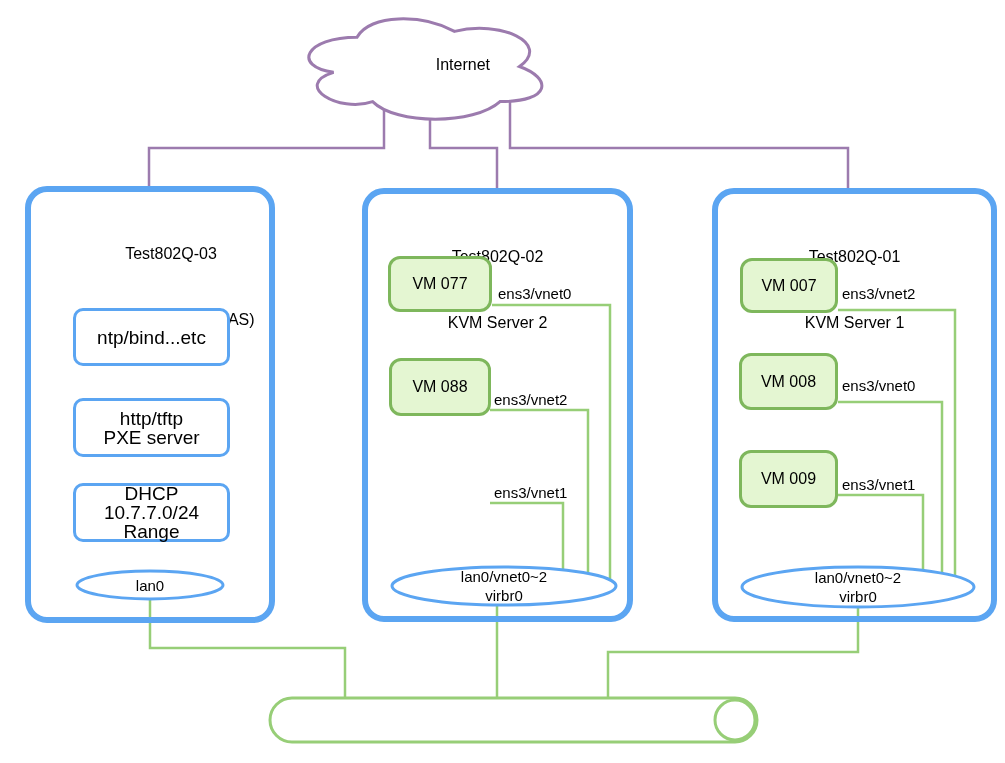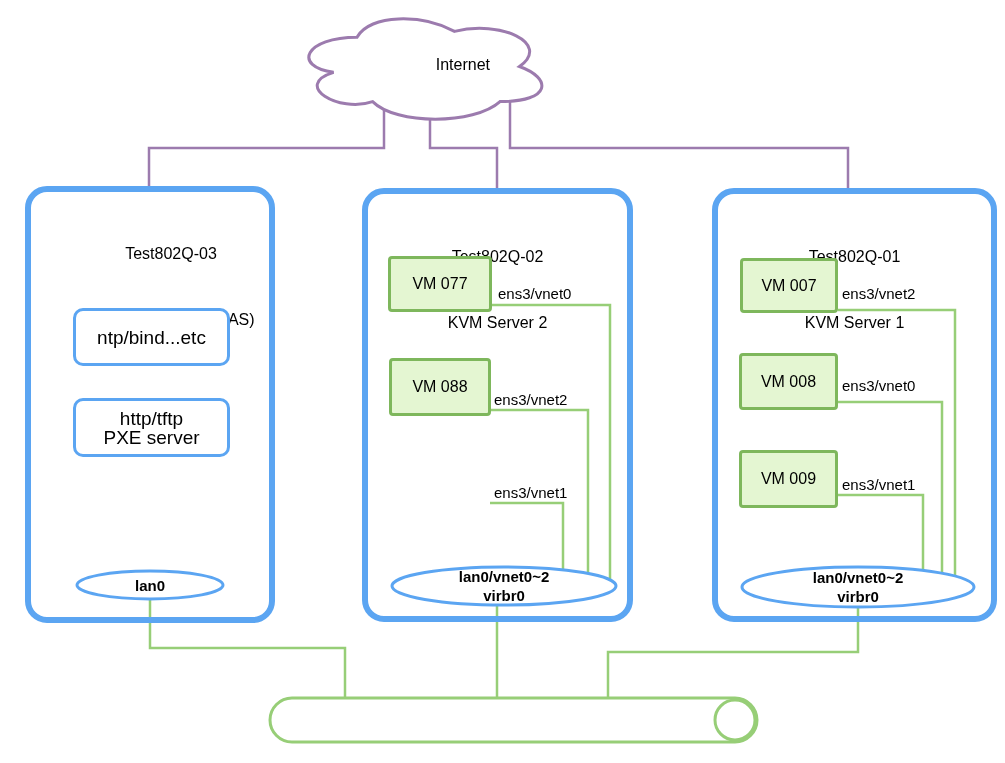--- a/index.html
+++ b/index.html
@@ -25,29 +25,29 @@
   }
   .service-box{
     border:3px solid var(--blue);
     border-radius:10px;
     background:#fff;
     display:flex;flex-direction:column;align-items:center;justify-content:center;
     font-size:19px;line-height:19px;text-align:center;
   }
   .vm-box{
     border:3px solid var(--vm-border);
-    border-radius:4px;
+    border-radius:12px;
     background:var(--vm-fill);
     display:flex;align-items:center;justify-content:center;
     font-size:16px;
   }
   .iface-label{font-size:15px;white-space:nowrap;}
   .ellipse-label{
     display:flex;flex-direction:column;align-items:center;justify-content:center;
-    font-size:15px;line-height:19px;text-align:center;font-weight:bold;
+    font-size:15px;line-height:19px;text-align:center;
   }
   .center-label{text-align:right;font-size:16px;}
   svg .edge-green{stroke:var(--green-line);stroke-width:2.5;fill:none;}
   svg .edge-purple{stroke:var(--purple);stroke-width:2.5;fill:none;}
   svg .cloud{stroke:var(--purple);stroke-width:3;fill:#fff;}
   svg .nic{stroke:var(--blue);stroke-width:3;fill:#fff;}
   svg .pipe{stroke:var(--green-line);stroke-width:3;fill:#fff;}
 </style>
 </head>
 <body>
@@ -98,20 +98,24 @@
     <div>Test802Q-03</div>
     <div>Controll Server (MAAS)</div>
   </div>
   <div class="abs service-box" style="left:73px;top:308px;width:157px;height:58px;">
     <div>ntp/bind...etc</div>
   </div>
   <div class="abs service-box" style="left:73px;top:398px;width:157px;height:59px;">
     <div>http/tftp</div>
     <div>PXE server</div>
   </div>
+  <div class="abs service-box" style="left:73px;top:483px;width:157px;height:59px;">
+    <div>DHCP</div>
+    <div>10.7.7.0/24 Range</div>
+  </div>
   <div class="abs ellipse-label" style="left:77px;top:572px;width:146px;height:26px;">
     <div>lan0</div>
   </div>
 
   <div class="abs server-title" style="left:367px;top:202px;width:261px;">
     <div>Test802Q-02</div>
     <div>KVM Server 2</div>
   </div>
   <div class="abs vm-box" style="left:388px;top:256px;width:104px;height:56px;">
     <span>VM 077</span>

